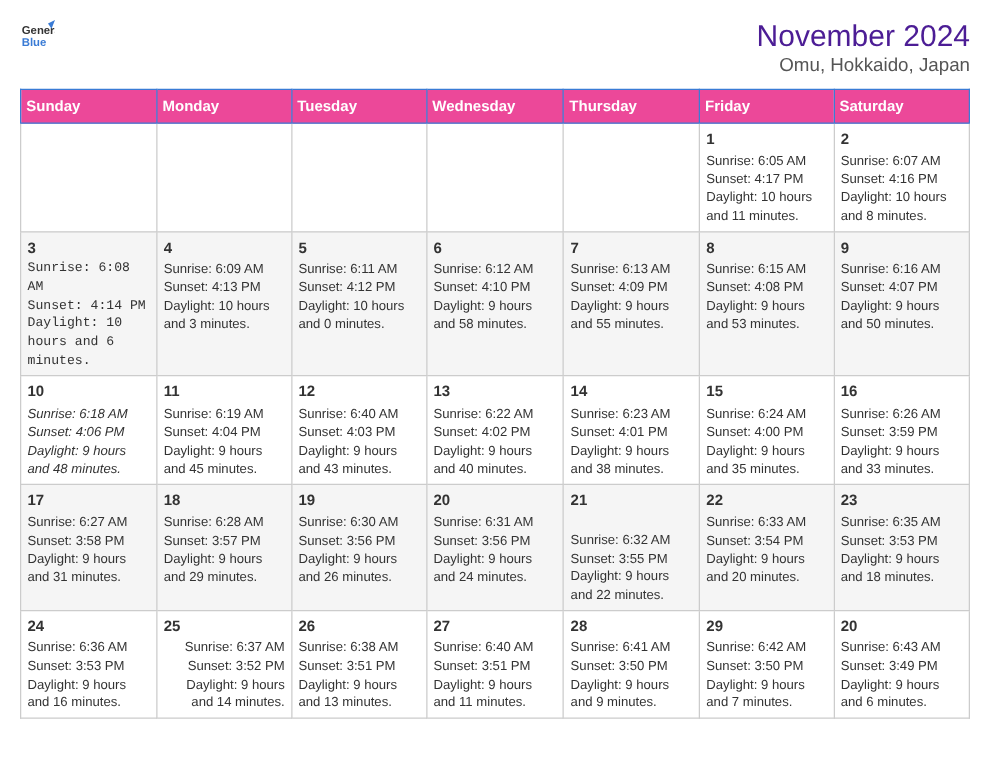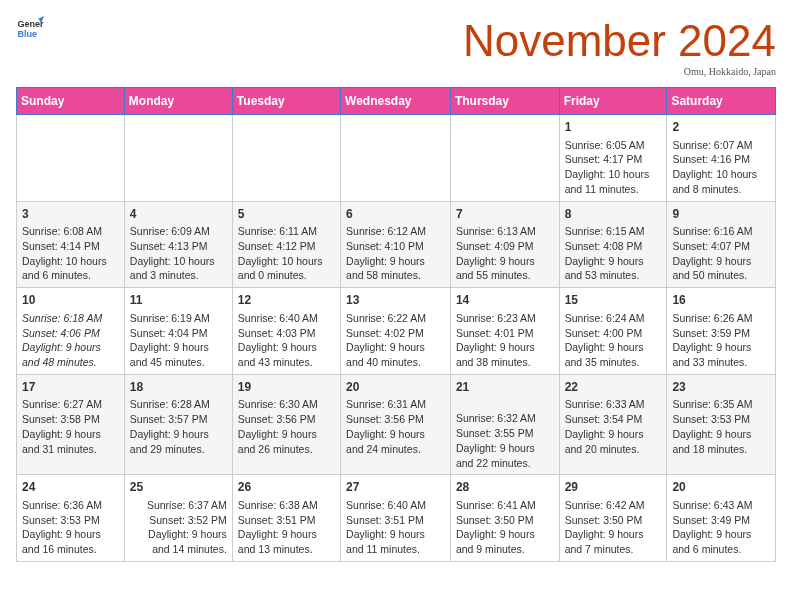--- a/index.html
+++ b/index.html
@@ -22,28 +22,27 @@
       gap: 4px;
     }
     .logo-icon {
       width: 28px;
       height: 28px;
     }
     .title-block {
       text-align: right;
     }
     .month-title {
-      font-size: 44px;
+      font-size: 24px;
       font-weight: normal;
-      color: #c2410c;
+      color: #4c1d95;
     }
     .location-subtitle {
-      font-size: 10px;
+      font-size: 15px;
       color: #555;
-      font-family: Liberation Serif, serif;
     }
     .calendar {
       width: 100%;
       border-collapse: collapse;
       font-size: 11px;
     }
     .calendar thead th {
       background-color: #ec4899;
       color: #fff;
       padding: 6px 4px;
@@ -126,21 +125,21 @@
         <td>
           <span class="day-number">2</span>
           <div class="day-info" style="white-space: pre-line;">Sunrise: 6:07 AM
 Sunset: 4:16 PM
 Daylight: 10 hours and 8 minutes.</div>
         </td>
       </tr>
       <tr>
         <td>
           <span class="day-number">3</span>
-          <div class="day-info" style="white-space: pre-line;">Sunrise: 6:08 AM
+          <div class="day-info" style="white-space: pre-line; font-family: Liberation Mono, monospace;">Sunrise: 6:08 AM
 Sunset: 4:14 PM
 Daylight: 10 hours and 6 minutes.</div>
         </td>
         <td>
           <span class="day-number">4</span>
           <div class="day-info" style="white-space: pre-line;">Sunrise: 6:09 AM
 Sunset: 4:13 PM
 Daylight: 10 hours and 3 minutes.</div>
         </td>
         <td>

